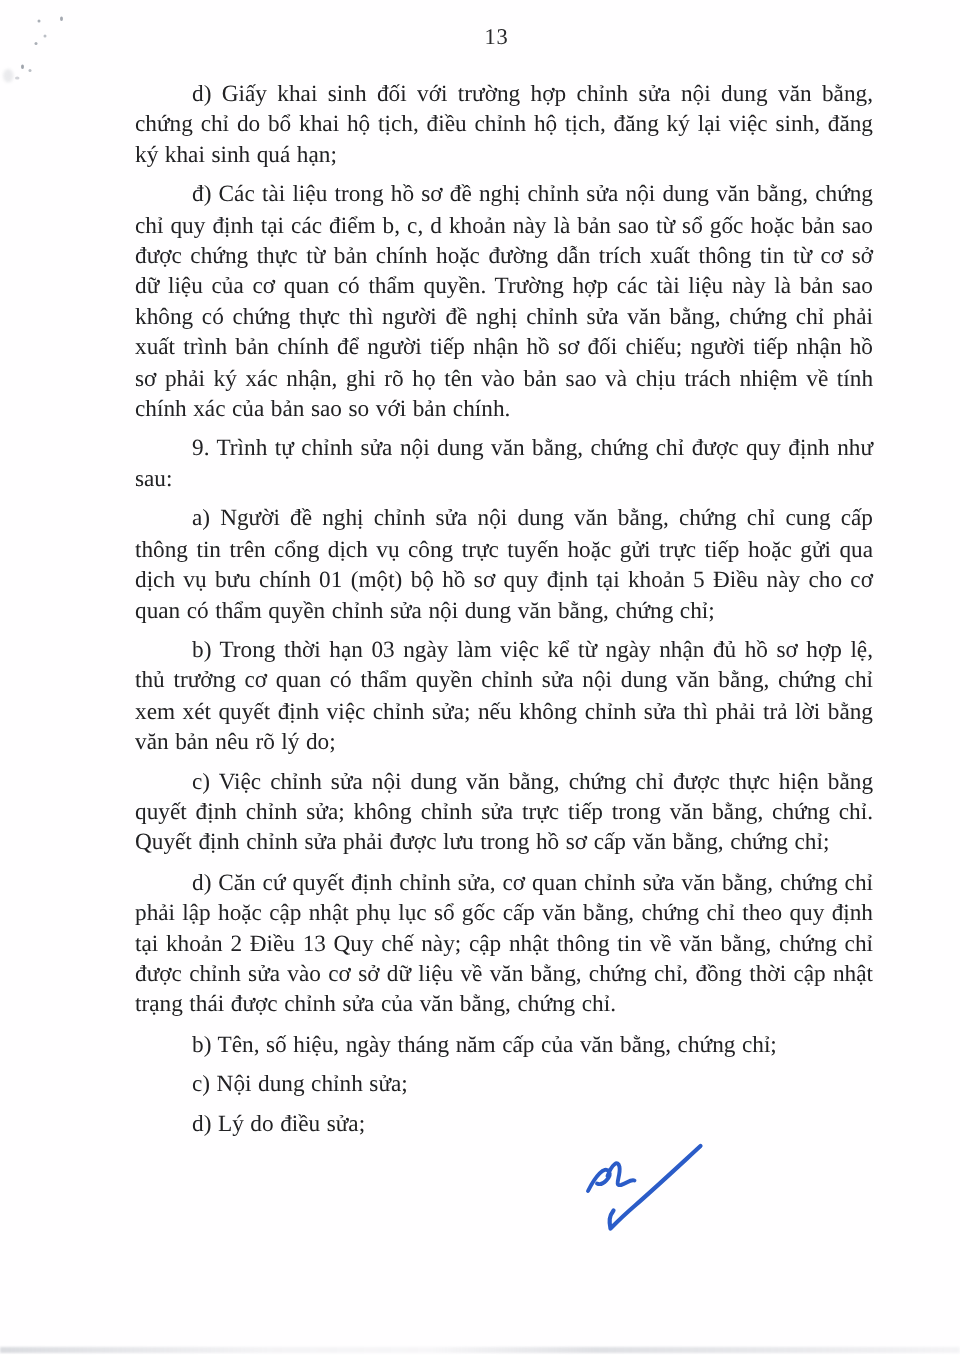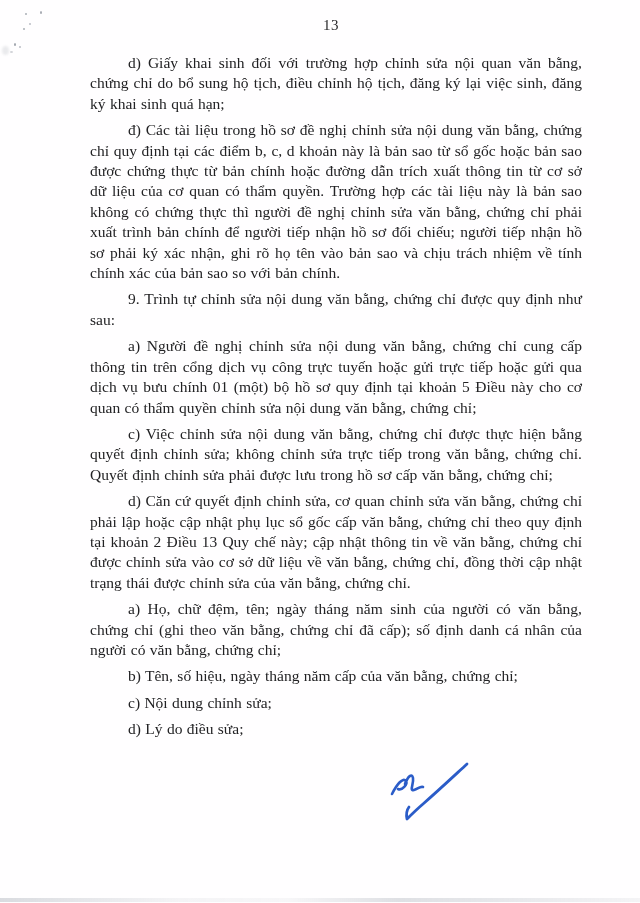--- a/index.html
+++ b/index.html
@@ -94,27 +94,27 @@
   <div class="speck s1"></div>
   <div class="speck s2"></div>
   <div class="speck s3"></div>
   <div class="speck s4"></div>
   <div class="speck s5"></div>
   <div class="speck s6"></div>
   <div class="speck s7"></div>
   <div class="speck s8"></div>
 
   <div class="doc-body">
-    <p>d) Giấy khai sinh đối với trường hợp chỉnh sửa nội quan văn bằng, chứng chỉ do bổ sung hộ tịch, điều chỉnh hộ tịch, đăng ký lại việc sinh, đăng ký khai sinh quá hạn;</p>
+    <p>d) Giấy khai sinh đối với trường hợp chỉnh sửa nội dung văn bằng, chứng chỉ do bổ khai hộ tịch, điều chỉnh hộ tịch, đăng ký lại việc sinh, đăng ký khai sinh quá hạn;</p>
     <p>đ) Các tài liệu trong hồ sơ đề nghị chỉnh sửa nội dung văn bằng, chứng chỉ quy định tại các điểm b, c, d khoản này là bản sao từ sổ gốc hoặc bản sao được chứng thực từ bản chính hoặc đường dẫn trích xuất thông tin từ cơ sở dữ liệu của cơ quan có thẩm quyền. Trường hợp các tài liệu này là bản sao không có chứng thực thì người đề nghị chỉnh sửa văn bằng, chứng chỉ phải xuất trình bản chính để người tiếp nhận hồ sơ đối chiếu; người tiếp nhận hồ sơ phải ký xác nhận, ghi rõ họ tên vào bản sao và chịu trách nhiệm về tính chính xác của bản sao so với bản chính.</p>
     <p>9. Trình tự chỉnh sửa nội dung văn bằng, chứng chỉ được quy định như sau:</p>
     <p>a) Người đề nghị chỉnh sửa nội dung văn bằng, chứng chỉ cung cấp thông tin trên cổng dịch vụ công trực tuyến hoặc gửi trực tiếp hoặc gửi qua dịch vụ bưu chính 01 (một) bộ hồ sơ quy định tại khoản 5 Điều này cho cơ quan có thẩm quyền chỉnh sửa nội dung văn bằng, chứng chỉ;</p>
+    <p>b) Trong thời hạn 03 ngày làm việc kể từ ngày nhận đủ hồ sơ hợp lệ, thủ trưởng cơ quan có thẩm quyền chỉnh sửa nội dung văn bằng, chứng chỉ xem xét quyết định việc chỉnh sửa; nếu không chỉnh sửa thì phải trả lời bằng văn bản nêu rõ lý do;</p>
     <p>c) Việc chỉnh sửa nội dung văn bằng, chứng chỉ được thực hiện bằng quyết định chỉnh sửa; không chỉnh sửa trực tiếp trong văn bằng, chứng chỉ. Quyết định chỉnh sửa phải được lưu trong hồ sơ cấp văn bằng, chứng chỉ;</p>
     <p>d) Căn cứ quyết định chỉnh sửa, cơ quan chỉnh sửa văn bằng, chứng chỉ phải lập hoặc cập nhật phụ lục sổ gốc cấp văn bằng, chứng chỉ theo quy định tại khoản 2 Điều 13 Quy chế này; cập nhật thông tin về văn bằng, chứng chỉ được chỉnh sửa vào cơ sở dữ liệu về văn bằng, chứng chỉ, đồng thời cập nhật trạng thái được chỉnh sửa của văn bằng, chứng chỉ.</p>
-    <p>a) Họ, chữ đệm, tên; ngày tháng năm sinh của người có văn bằng, chứng chỉ (ghi theo văn bằng, chứng chỉ đã cấp); số định danh cá nhân của người có văn bằng, chứng chỉ;</p>
     <p>b) Tên, số hiệu, ngày tháng năm cấp của văn bằng, chứng chỉ;</p>
     <p>c) Nội dung chỉnh sửa;</p>
     <p>d) Lý do điều sửa;</p>
   </div>
 
   <svg class="handwritten-mark" viewBox="0 0 92 72">
 
     <path d="M 9 36 C 14 26, 20 19, 23 23 C 25 26, 19 33, 15 31
              M 22 26 C 25 18, 29 15, 30 20 C 31 26, 26 33, 31 32 C 35 31, 37 28, 40 29" fill="none" stroke-width="2.6" stroke-linecap="round" stroke-linejoin="round" stroke="#2b5cc8"></path>
 

